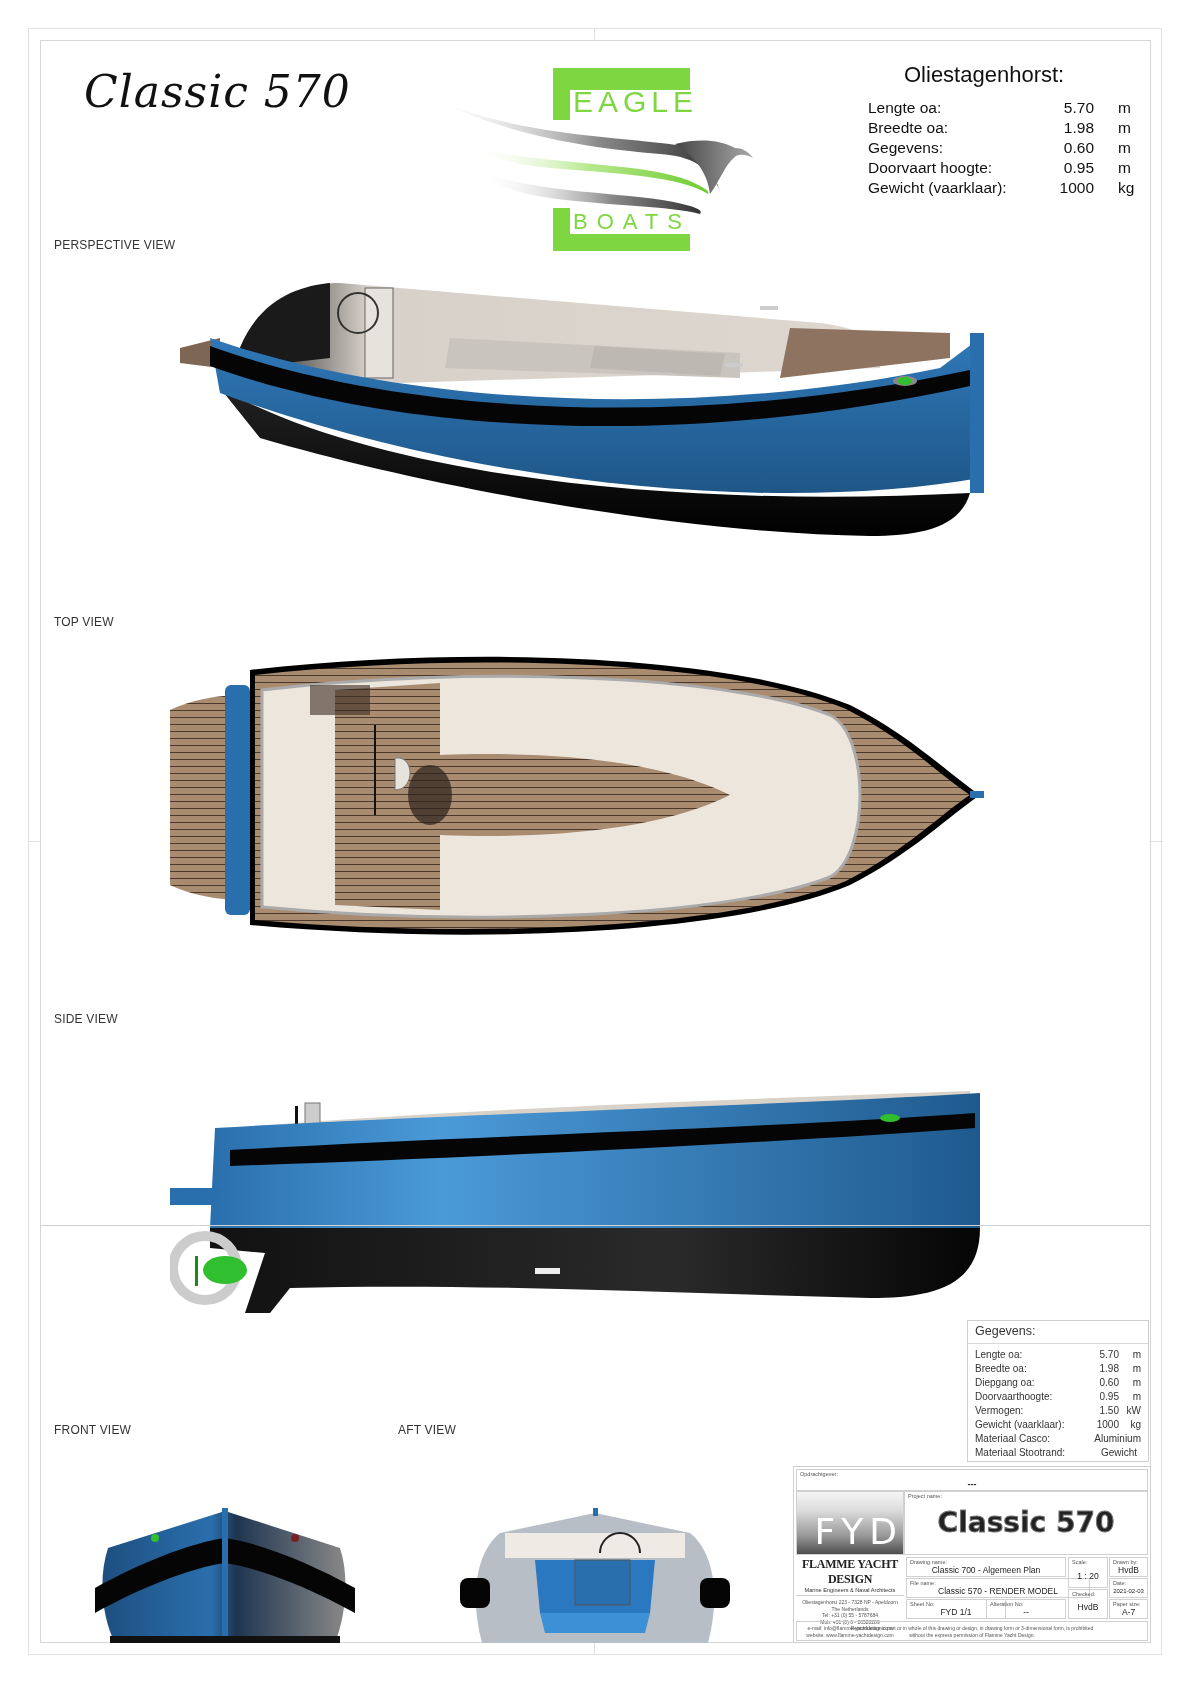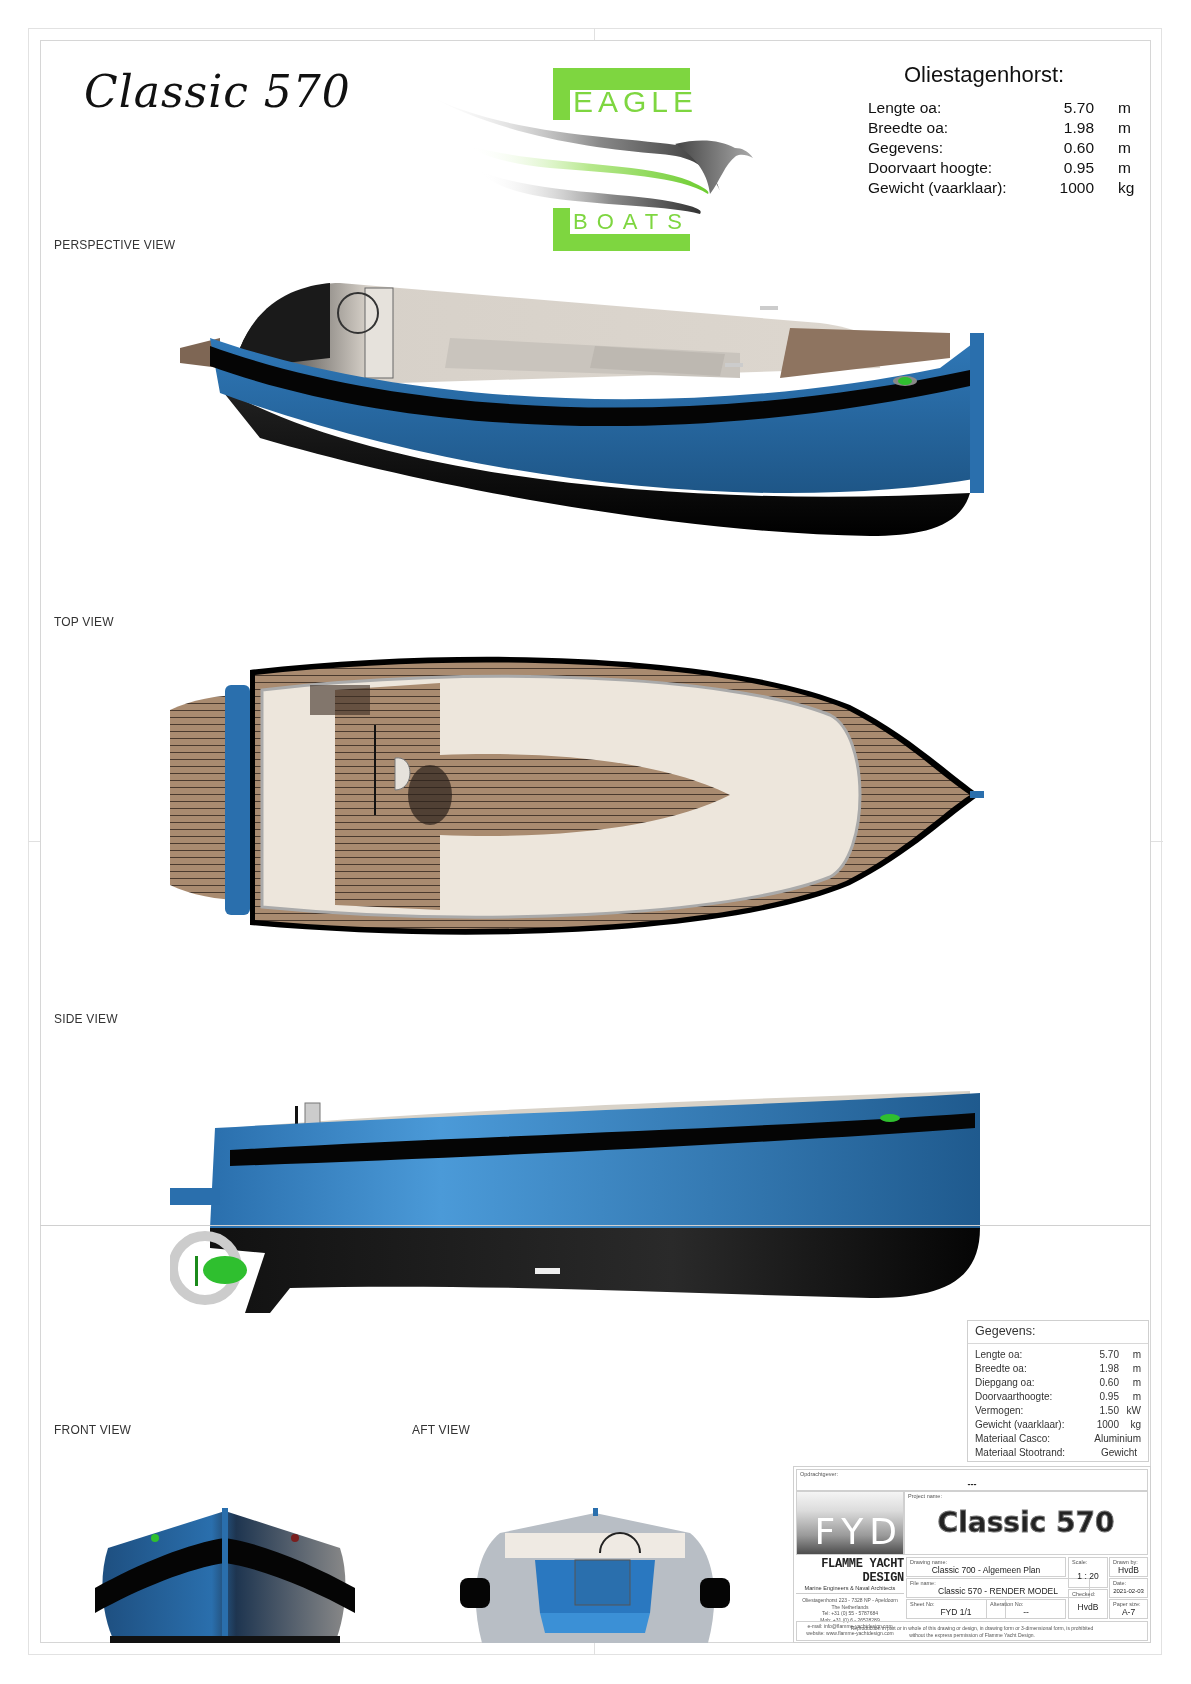--- a/index.html
+++ b/index.html
@@ -25,21 +25,21 @@
   .gegevens .r .u { width:22px; text-align:right; }
   .gegevens .r .full { text-align:center; }
   
   .tb { left:793px; top:1466px; width:358px; height:177px; border:1px solid #cfcfcf; box-sizing:border-box; font-size:7px; color:#444; background:#fff; }
   .cell { position:absolute; border:1px solid #d0d0d0; box-sizing:border-box; }
   .cell .lbl { position:absolute; left:3px; top:1px; font-size:5.5px; color:#555; }
   .cell .val { position:absolute; left:0; right:0; text-align:center; color:#222; }
   .fyd-logo { background:linear-gradient(180deg,#f5f5f5 0%,#dcdcdc 30%,#9a9a9a 70%,#4d4d4d 100%); }
   .fyd-text { position:absolute; left:0; right:0; bottom:2px; text-align:right; color:#fff; font-size:36px; letter-spacing:6px; font-family:"DejaVu Sans", sans-serif; }
   .proj-name { font-family:"DejaVu Sans", sans-serif; font-weight:bold; font-size:28px; color:#fff; -webkit-text-stroke:1px #777; text-shadow:0 0 0 #777; }
-  .brand { font-family:Liberation Mono, monospace; font-weight:bold; font-size:12px; letter-spacing:-0.3px; color:#222; text-align:right; }
+  .brand { font-family:Liberation Serif, serif; font-weight:bold; font-size:12px; letter-spacing:-0.3px; color:#222; text-align:center; }
   .addr { font-size:5px; line-height:6.6px; text-align:center; color:#555; }
 </style>
 </head>
 <body>
 
 <div class="abs frame-outer"></div>
 <div class="abs frame-inner"></div>
 <div class="abs tick" style="left:594px;top:28px;width:1px;height:12px"></div>
 <div class="abs tick" style="left:594px;top:1643px;width:1px;height:12px"></div>
 <div class="abs tick" style="left:28px;top:841px;width:12px;height:1px"></div>
@@ -104,21 +104,21 @@
       <span class="k">Gewicht (vaarklaar):</span>
       <span class="v">1000</span>
       <span class="u">kg</span>
     </div>
 </div>
 
 <div class="abs view-label" style="left:54px;top:238px">PERSPECTIVE VIEW</div>
 <div class="abs view-label" style="left:54px;top:615px">TOP VIEW</div>
 <div class="abs view-label" style="left:54px;top:1012px">SIDE VIEW</div>
 <div class="abs view-label" style="left:54px;top:1423px">FRONT VIEW</div>
-<div class="abs view-label" style="left:412px;top:1423px">AFT VIEW</div>
+<div class="abs view-label" style="left:398px;top:1423px">AFT VIEW</div>
 
 <div class="abs" style="left:180px;top:278px;width:810px;height:275px">
   <svg width="810" height="275" viewBox="0 0 810 275">
     <defs>
       <linearGradient id="pb" x1="0" x2="0" y1="0" y2="1">
           <stop offset="0" stop-color="#2f78b8"></stop>
           <stop offset="1" stop-color="#1e5687"></stop>
         </linearGradient>
       <linearGradient id="pk" x1="0" x2="0" y1="0" y2="1">
           <stop offset="0" stop-color="#222"></stop>

